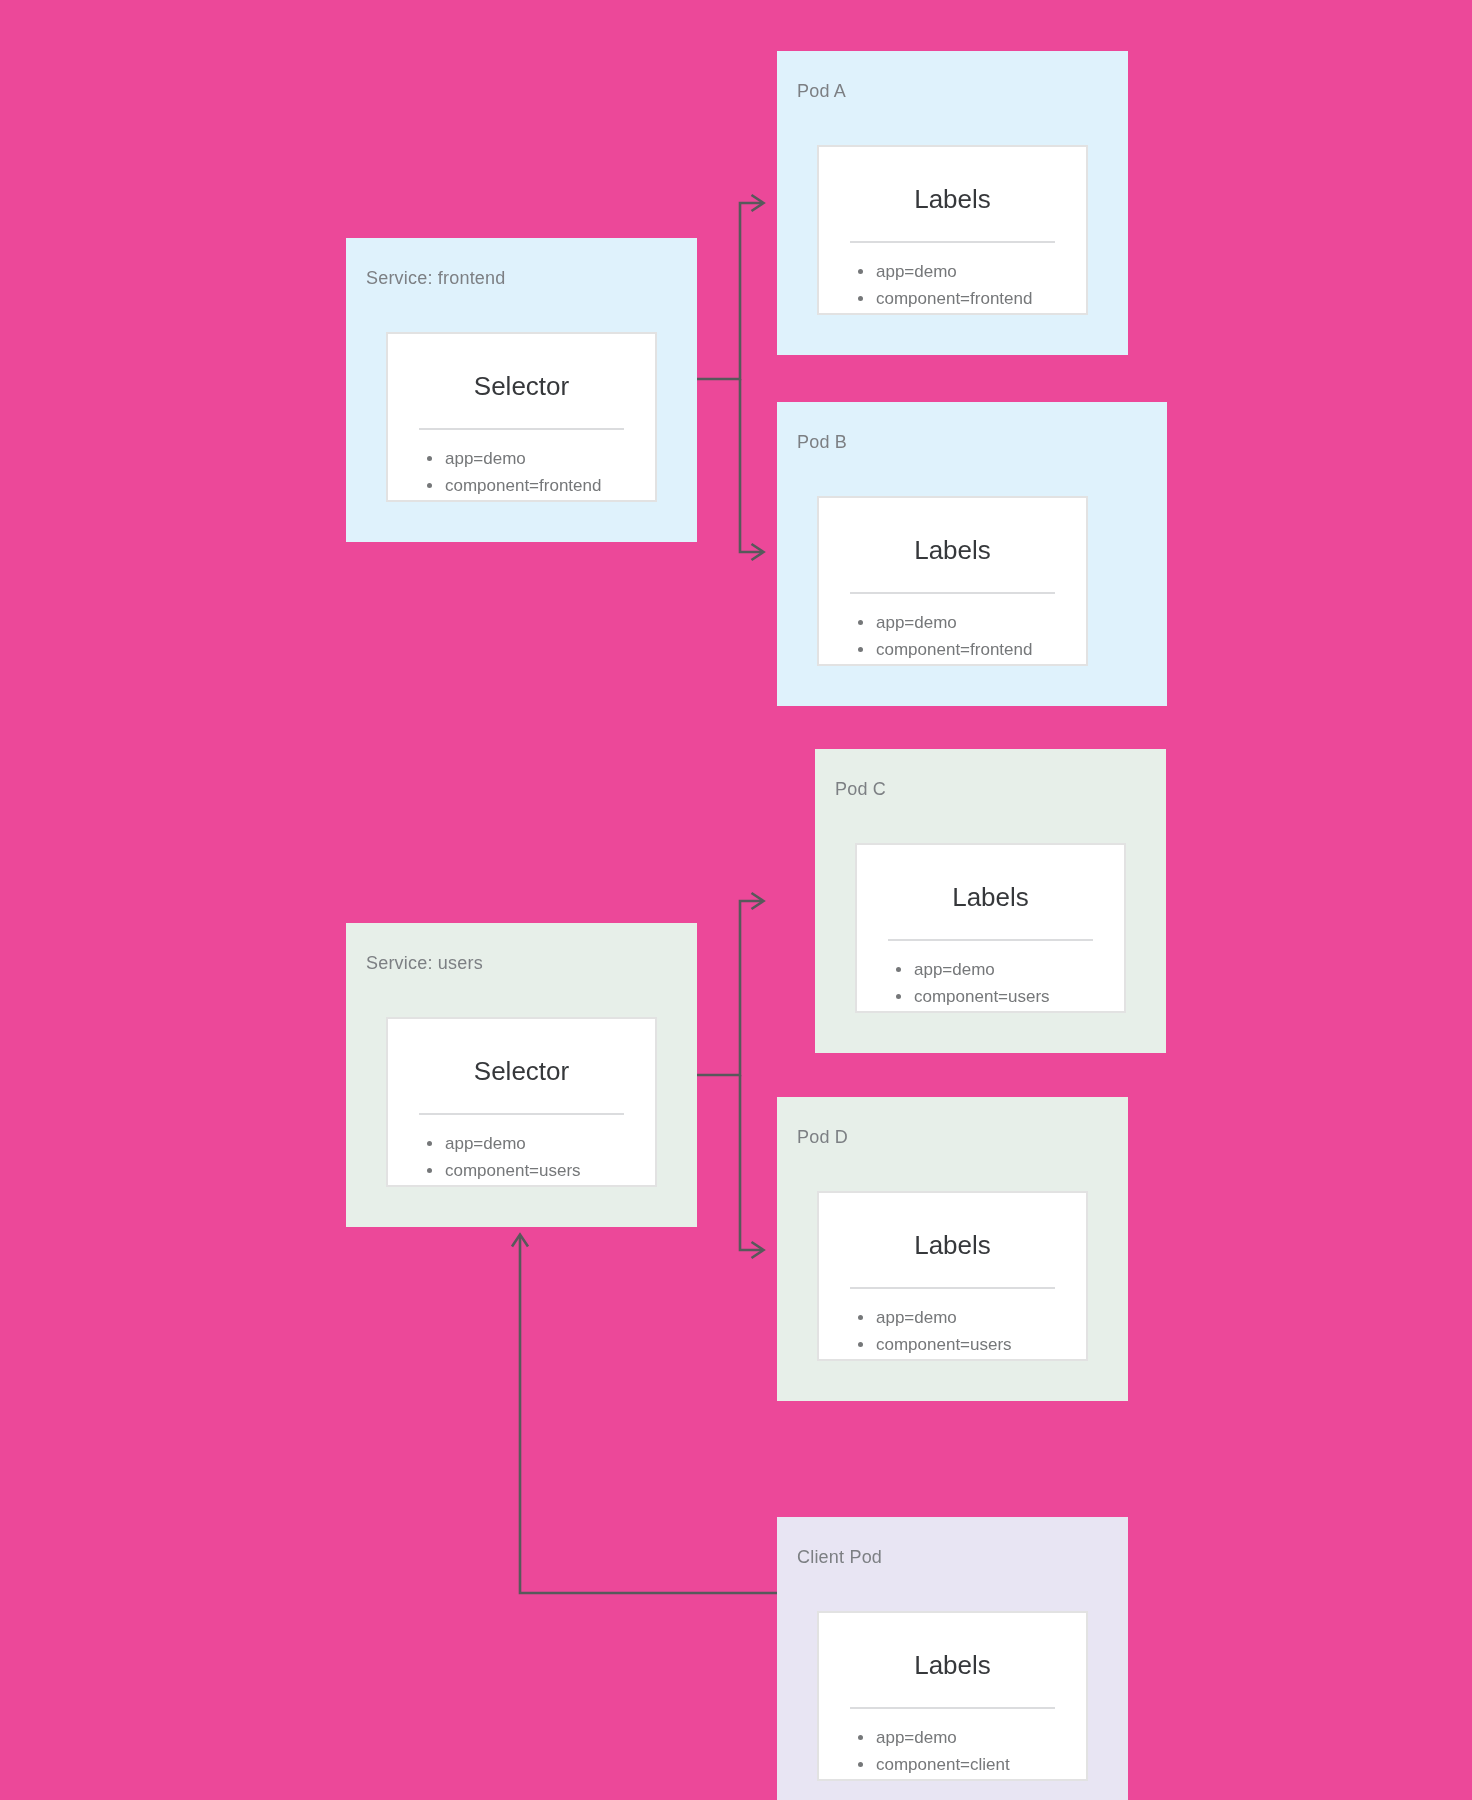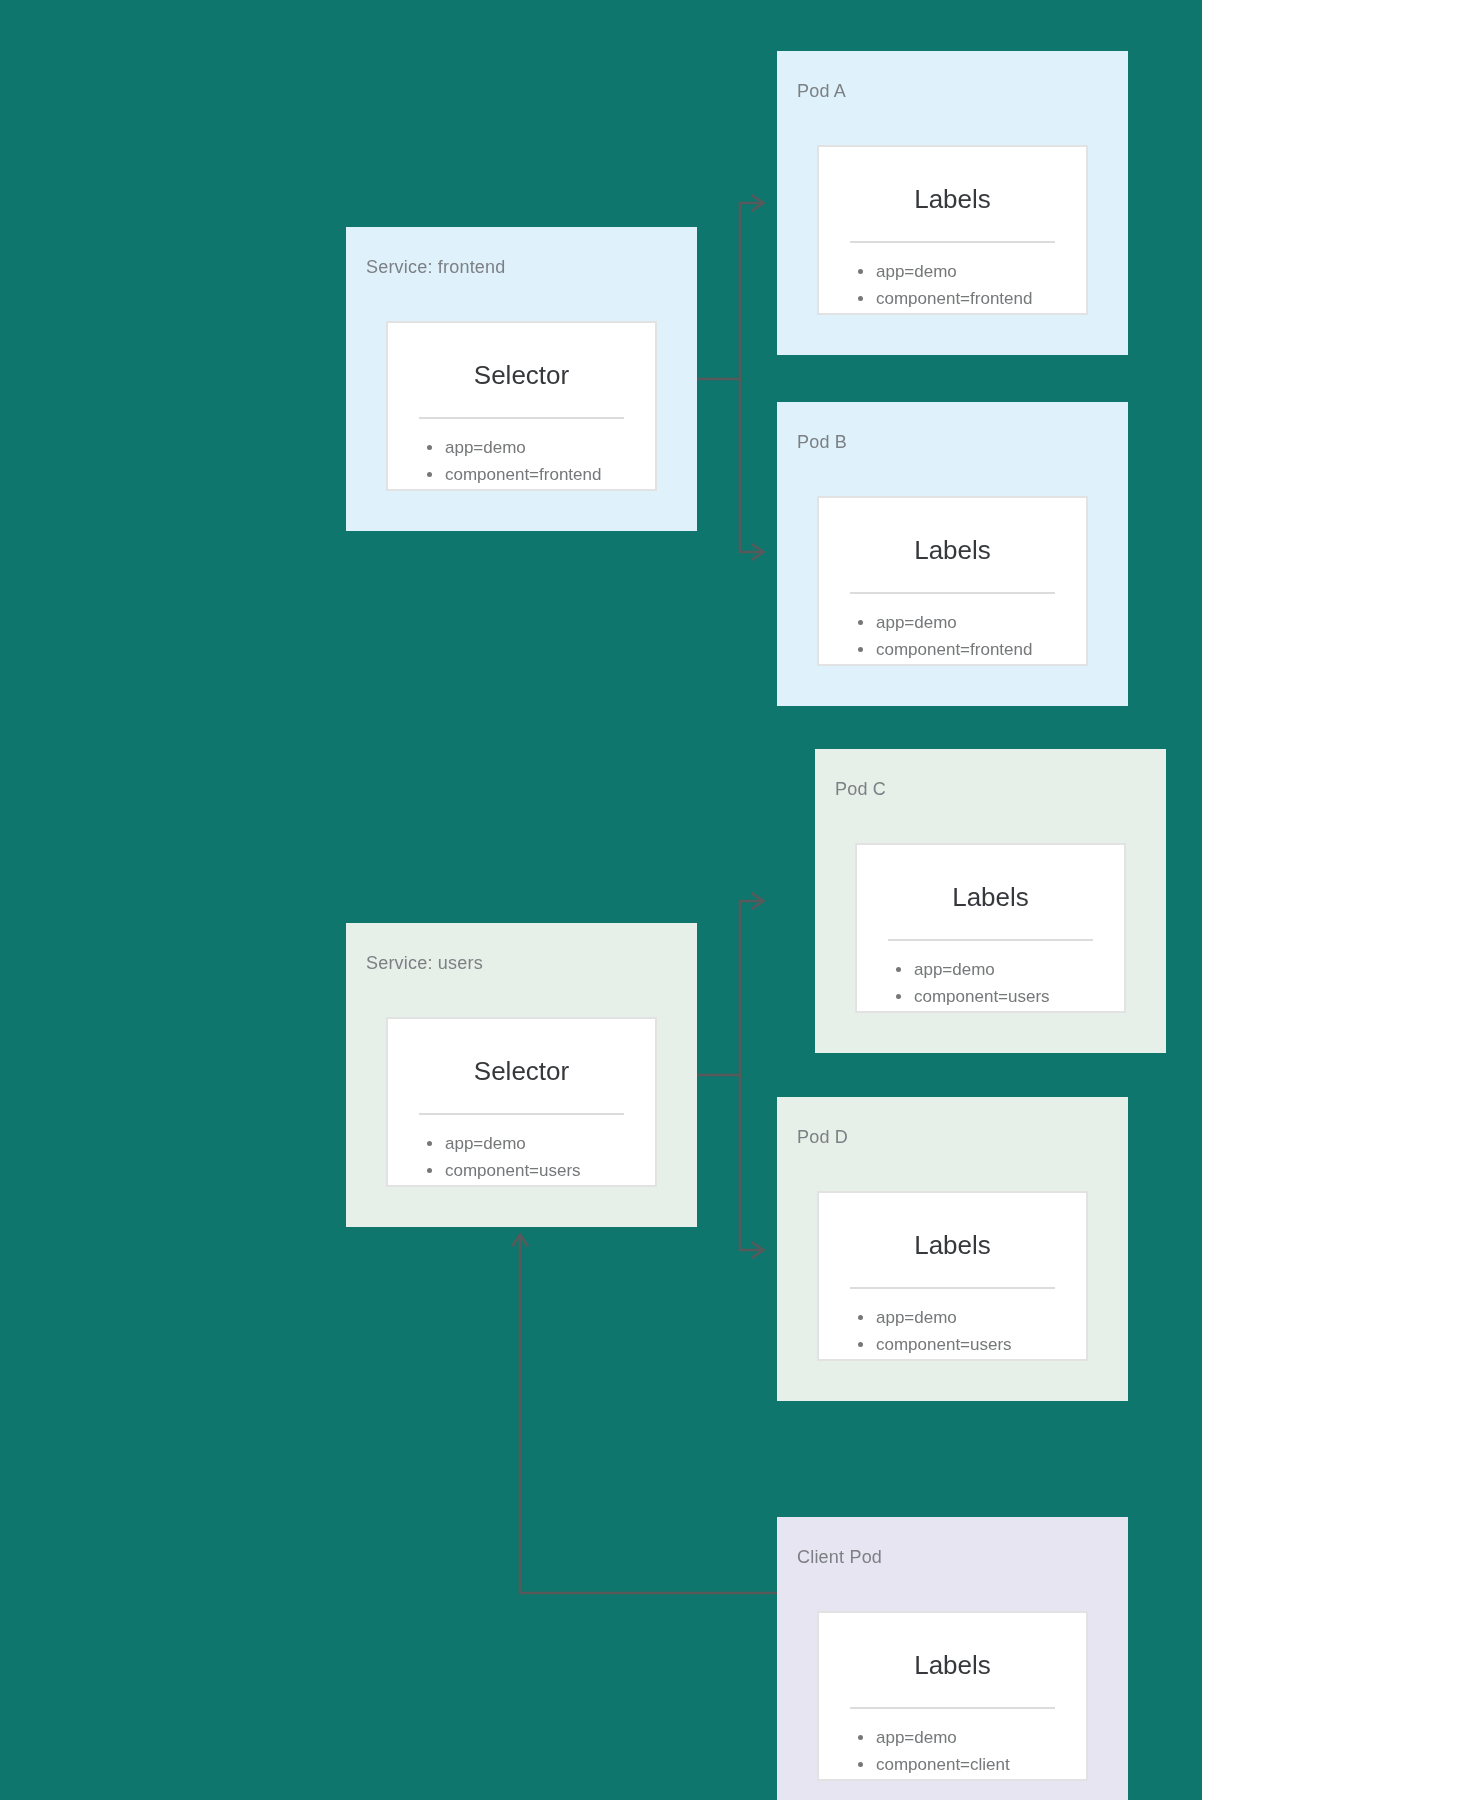--- a/index.html
+++ b/index.html
@@ -2,40 +2,40 @@
 <html><head>
 <meta charset="utf-8">
 <style>
   html, body {
     margin: 0;
     padding: 0;
     background: #ffffff;
   }
   .canvas {
     position: relative;
-    width: 1202px;
+    width: 1472px;
     height: 1800px;
-    background: #0f766e;
+    background: #ec4899;
     font-family: "Liberation Sans", sans-serif;
     overflow: hidden;
   }
 
   
   .box {
     position: absolute;
     width: 351px;
     height: 304px;
   }
   .theme-blue   { background: #dff2fc; }
   .theme-green  { background: #e7efe9; }
   .theme-purple { background: #e8e5f3; }
 
   .pos-pod-a            { left: 777px; top: 51px; }
-  .pos-service-frontend { left: 346px; top: 227px; }
-  .pos-pod-b            { left: 777px; top: 402px; }
+  .pos-service-frontend { left: 346px; top: 238px; }
+  .pos-pod-b            { left: 777px; top: 402px; padding-left: 39px; }
   .pos-pod-c            { left: 815px; top: 749px; }
   .pos-service-users    { left: 346px; top: 923px; }
   .pos-pod-d            { left: 777px; top: 1097px; }
   .pos-client-pod       { left: 777px; top: 1517px; }
 
   .box-label {
     position: absolute;
     left: 20px;
     top: 30px;
     font-size: 18px;

